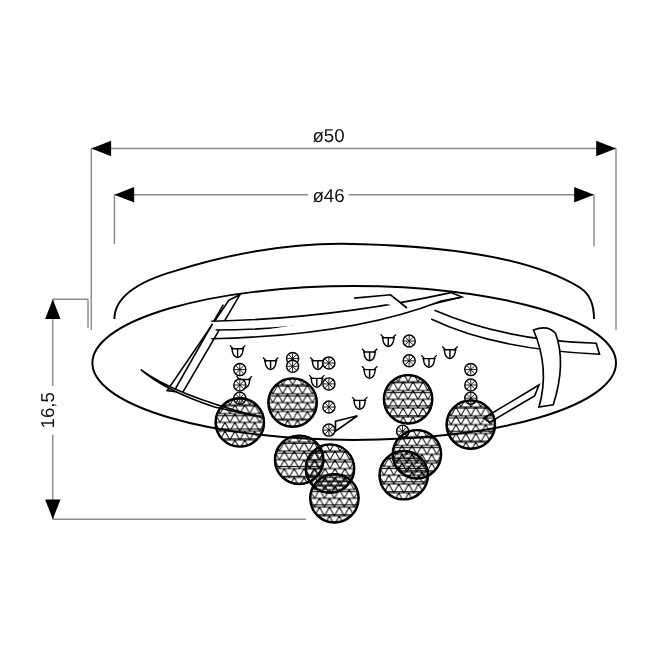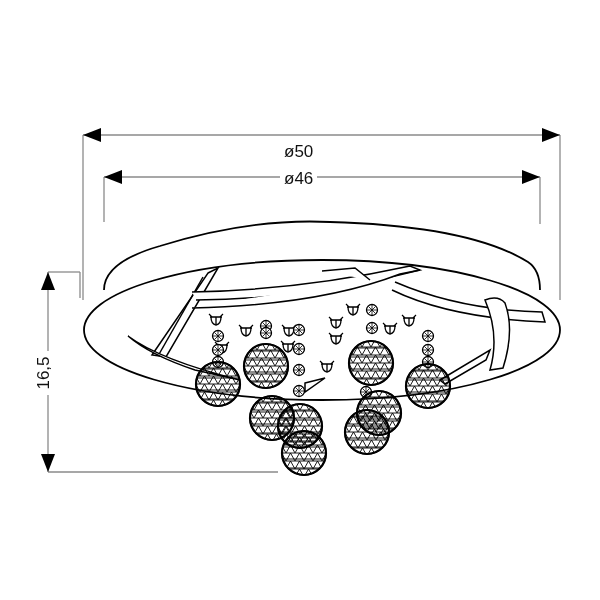--- a/index.html
+++ b/index.html
@@ -1,19 +1,19 @@
 <!DOCTYPE html>
 <html><head>
 <meta charset="utf-8">
 <style>
   html, body { margin: 0; padding: 0; background: #ffffff; }
   body { width: 600px; height: 600px; position: relative; overflow: hidden; font-family: "Liberation Sans", sans-serif; }
   #drawing { position: absolute; left: 0; top: 0; width: 600px; height: 600px; }
   .dim-label { position: absolute; font-family: "Liberation Sans", sans-serif; font-size: 17px; color: #111111; background: #ffffff; padding: 0 4px; line-height: 18px; }
-  #lbl-outer { left: 280px; top: 143px; }
+  #lbl-outer { left: 280px; top: 115px; }
   #lbl-inner { left: 280px; top: 170px; }
   #lbl-height { left: 22px; top: 364px; transform: rotate(-90deg); transform-origin: center center; width: 44px; text-align: center; padding: 0; }
 </style>
 </head>
 <body>
 
 <svg id="drawing" viewBox="0 0 600 600" xmlns="http://www.w3.org/2000/svg">
   <defs>
     <pattern id="facet" width="9" height="8" patternUnits="userSpaceOnUse">
       <path d="M0 8 L4.5 0 L9 8 Z M0 0 L9 0" fill="none" stroke="#000" stroke-width="0.9"></path>

